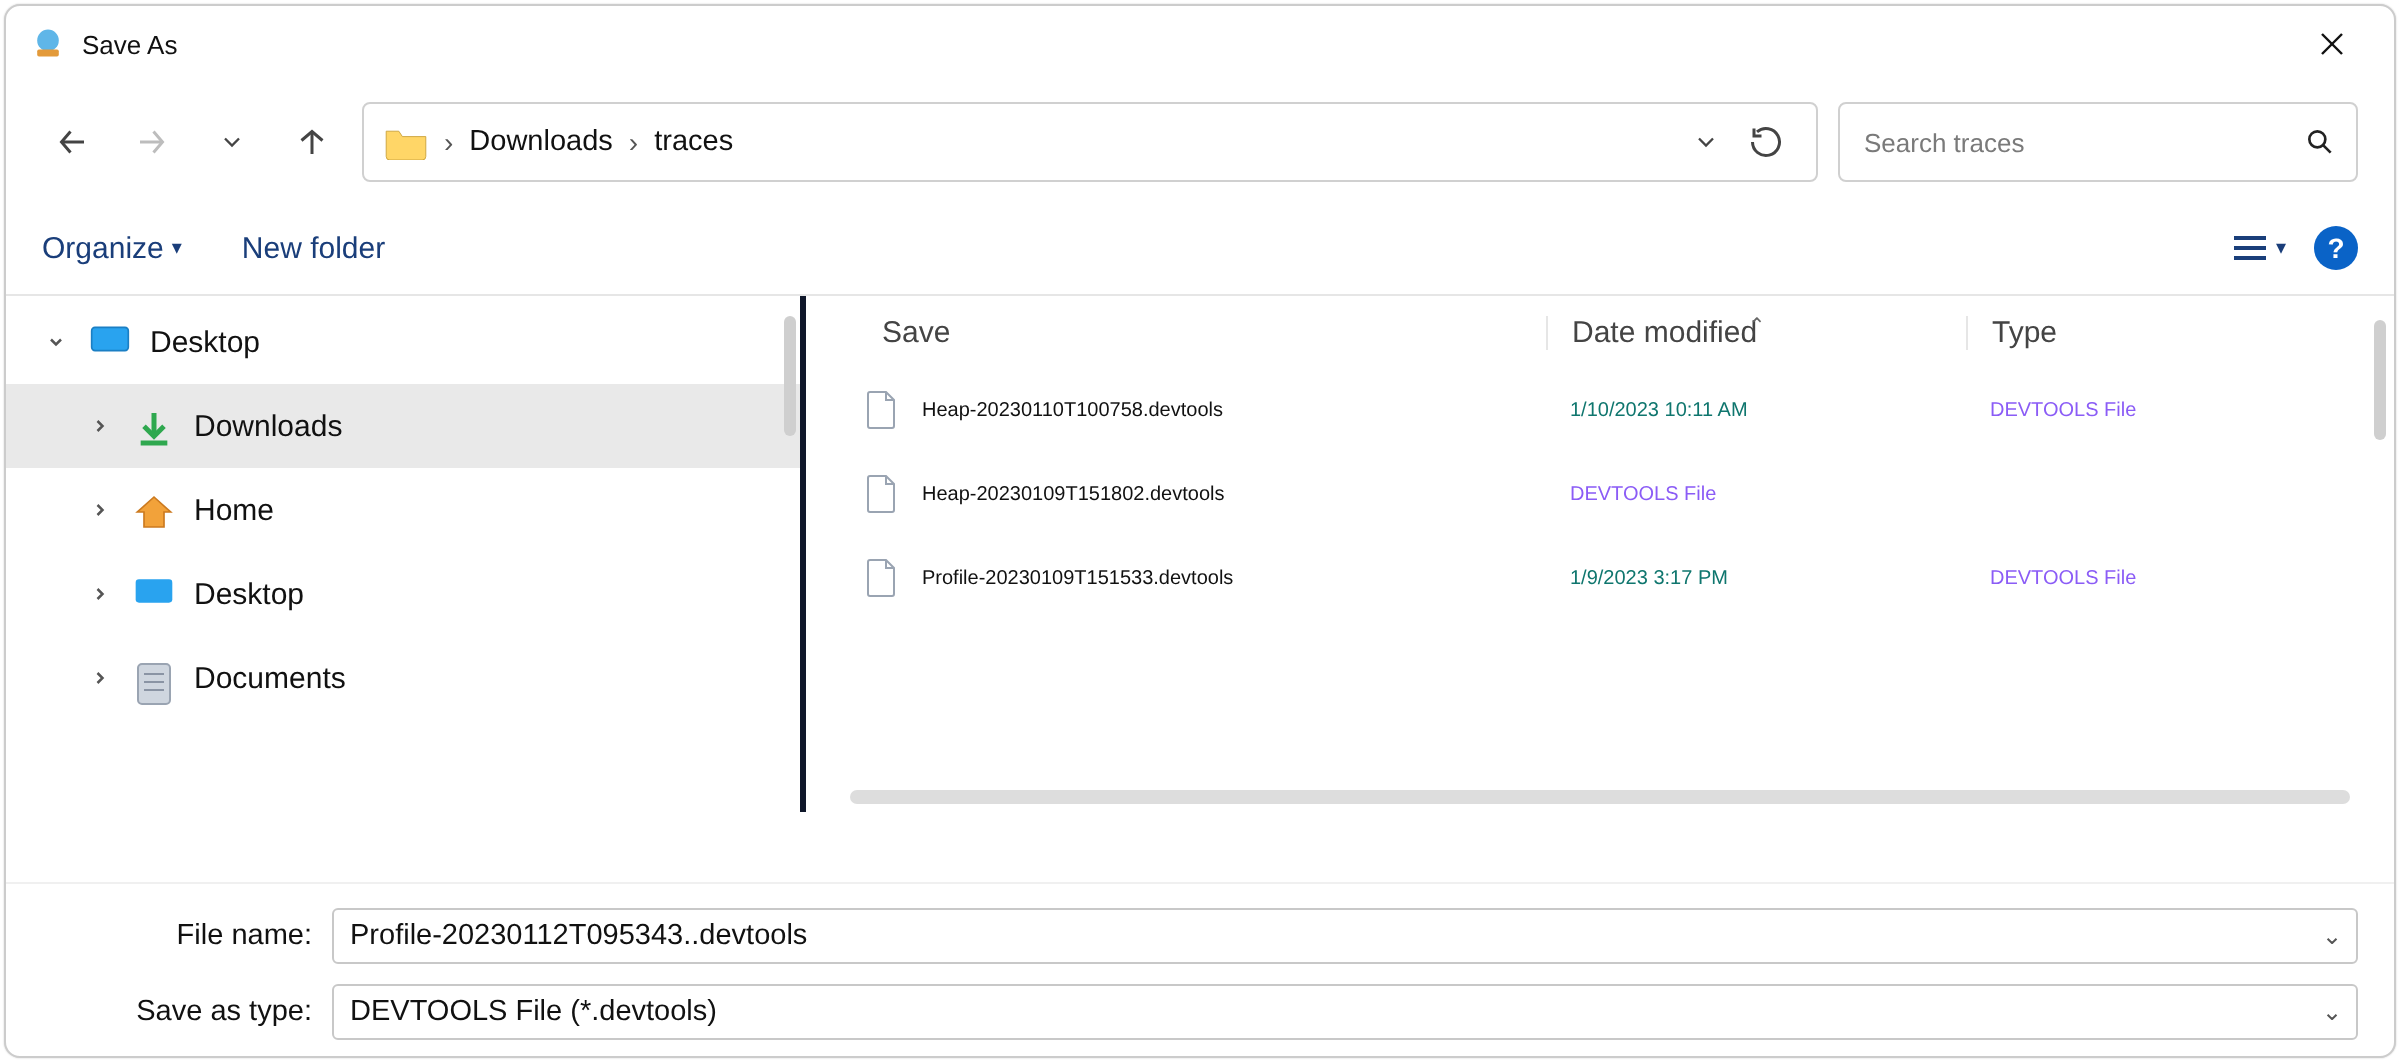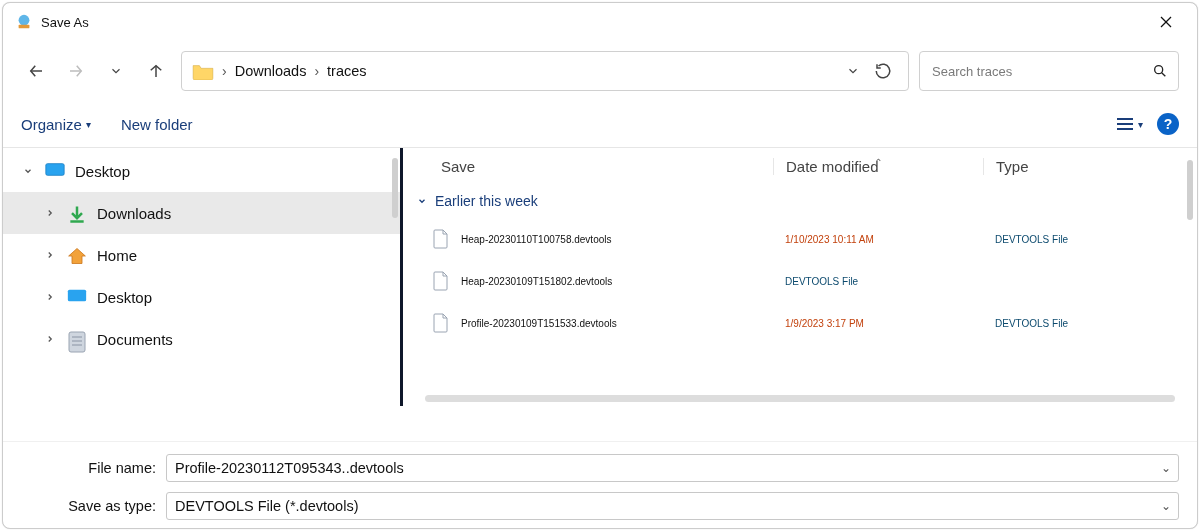--- a/index.html
+++ b/index.html
@@ -112,22 +112,22 @@
     color: #666; font-size: 10px;
   }
   .group {
     display: flex; align-items: center; height: 34px;
     padding-left: 14px; gap: 8px; color: #1a3e7a; font-size: 14px;
   }
   .file-row {
     display: flex; align-items: center; height: 42px; color: #111; font-size: 10px;
   }
   .file-row .n { flex: 0 0 370px; padding-left: 30px; display: flex; align-items: center; gap: 12px; }
-  .file-row .d { flex: 0 0 210px; padding-left: 12px; color: #c2410c; }
-  .file-row .t { flex: 1; padding-left: 12px; color: #0c4a6e; }
+  .file-row .d { flex: 0 0 210px; padding-left: 12px; color: #0f766e; }
+  .file-row .t { flex: 1; padding-left: 12px; color: #8b5cf6; }
   .file-icon { width: 16px; height: 20px; }
   .filepane .hscroll {
     position: absolute; left: 22px; right: 22px; bottom: 4px; height: 7px;
     background: #ddd; border-radius: 4px;
   }
   .filepane .vscroll {
     position: absolute; right: 4px; top: 12px; width: 6px; height: 60px;
     background: #cfcfcf; border-radius: 3px;
   }
 
@@ -357,26 +357,20 @@
     <div class="filepane">
       <div class="cols">
         <div class="c-name">Save</div>
         <div class="c-date">
           <span class="sort-arrow">⌃</span>
           <span>Date modified</span>
         </div>
         <div class="c-type">Type</div>
       </div>
 
-      <div class="group">
-        <svg width="10" height="10" viewBox="0 0 24 24" fill="none" stroke="#1a3e7a" stroke-width="3">
-            <polyline points="6 9 12 15 18 9"></polyline>
-          </svg>
-        <span>Earlier this week</span>
-      </div>
 
       <div class="file-row">
         <div class="n">
           <span class="file-icon">
             <svg viewBox="0 0 16 20">
                 <path d="M2 1 h8 l4 4 v13 a1 1 0 0 1 -1 1 h-11 a1 1 0 0 1 -1 -1 v-16 a1 1 0 0 1 1 -1 z" fill="#fff" stroke="#9aa4b2"></path>
                 <polyline points="10 1 10 5 14 5" fill="none" stroke="#9aa4b2"></polyline>
               </svg>
           </span>
           <span>Heap-20230110T100758.devtools</span>

